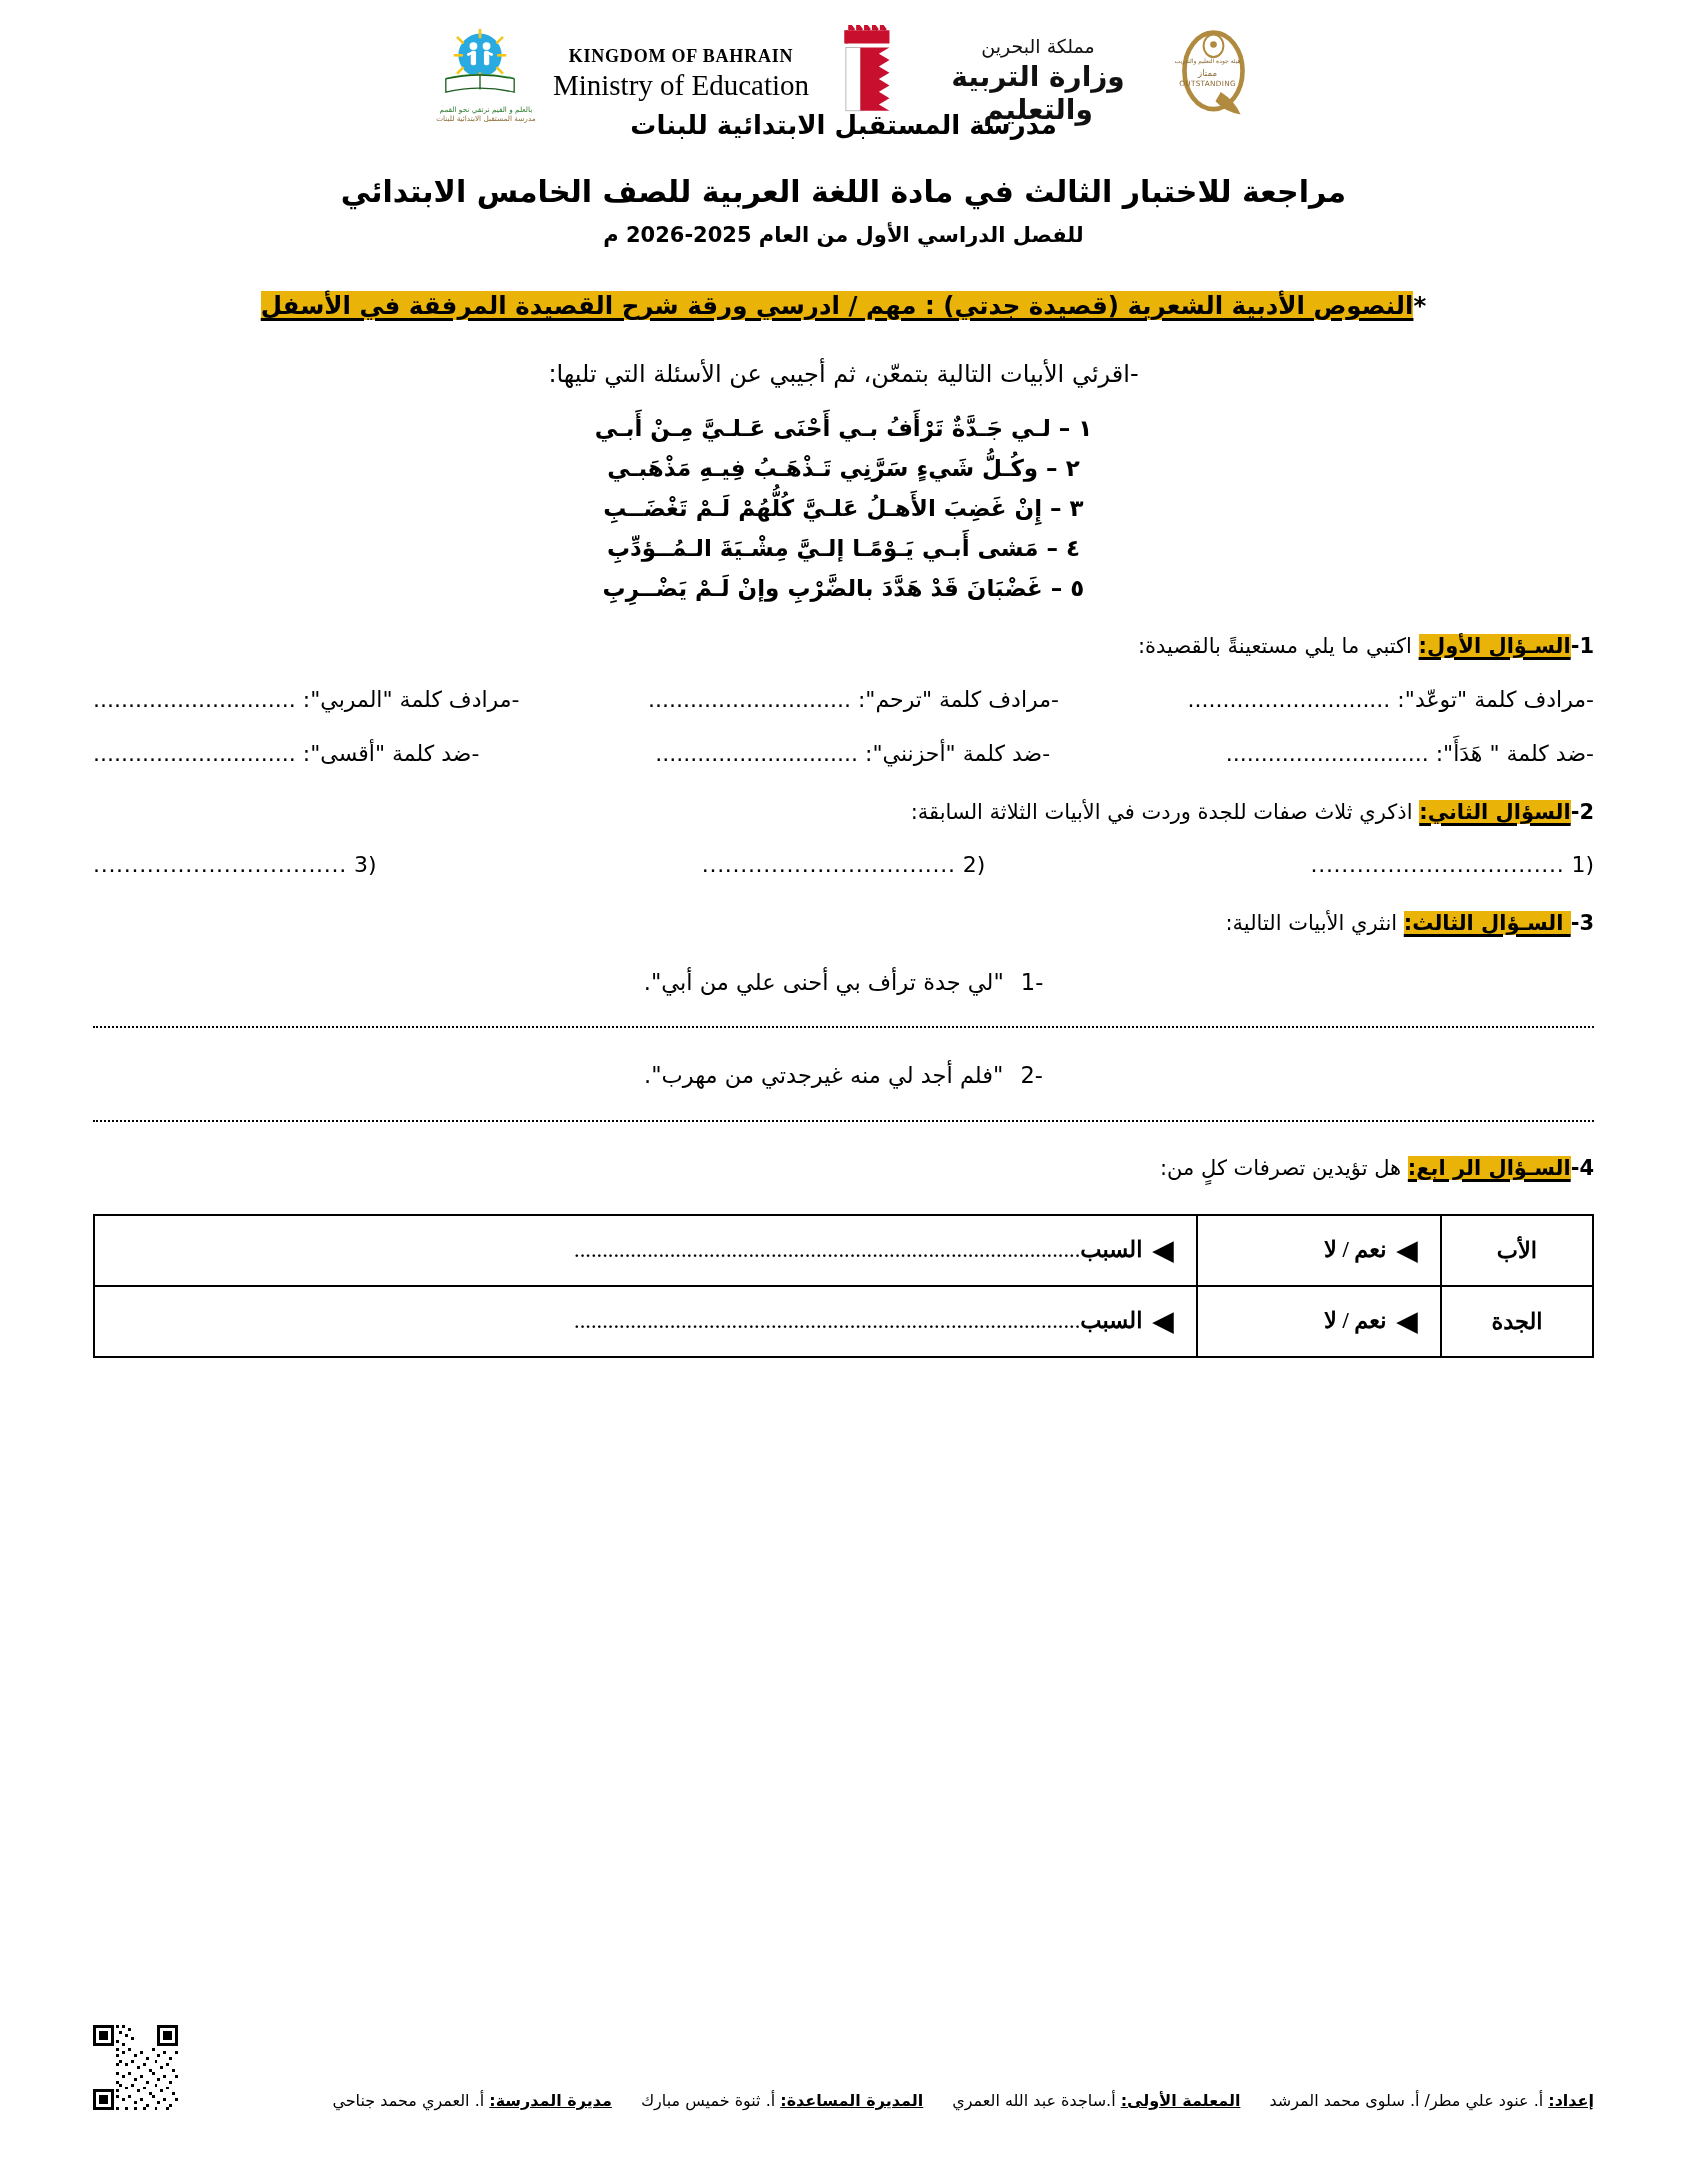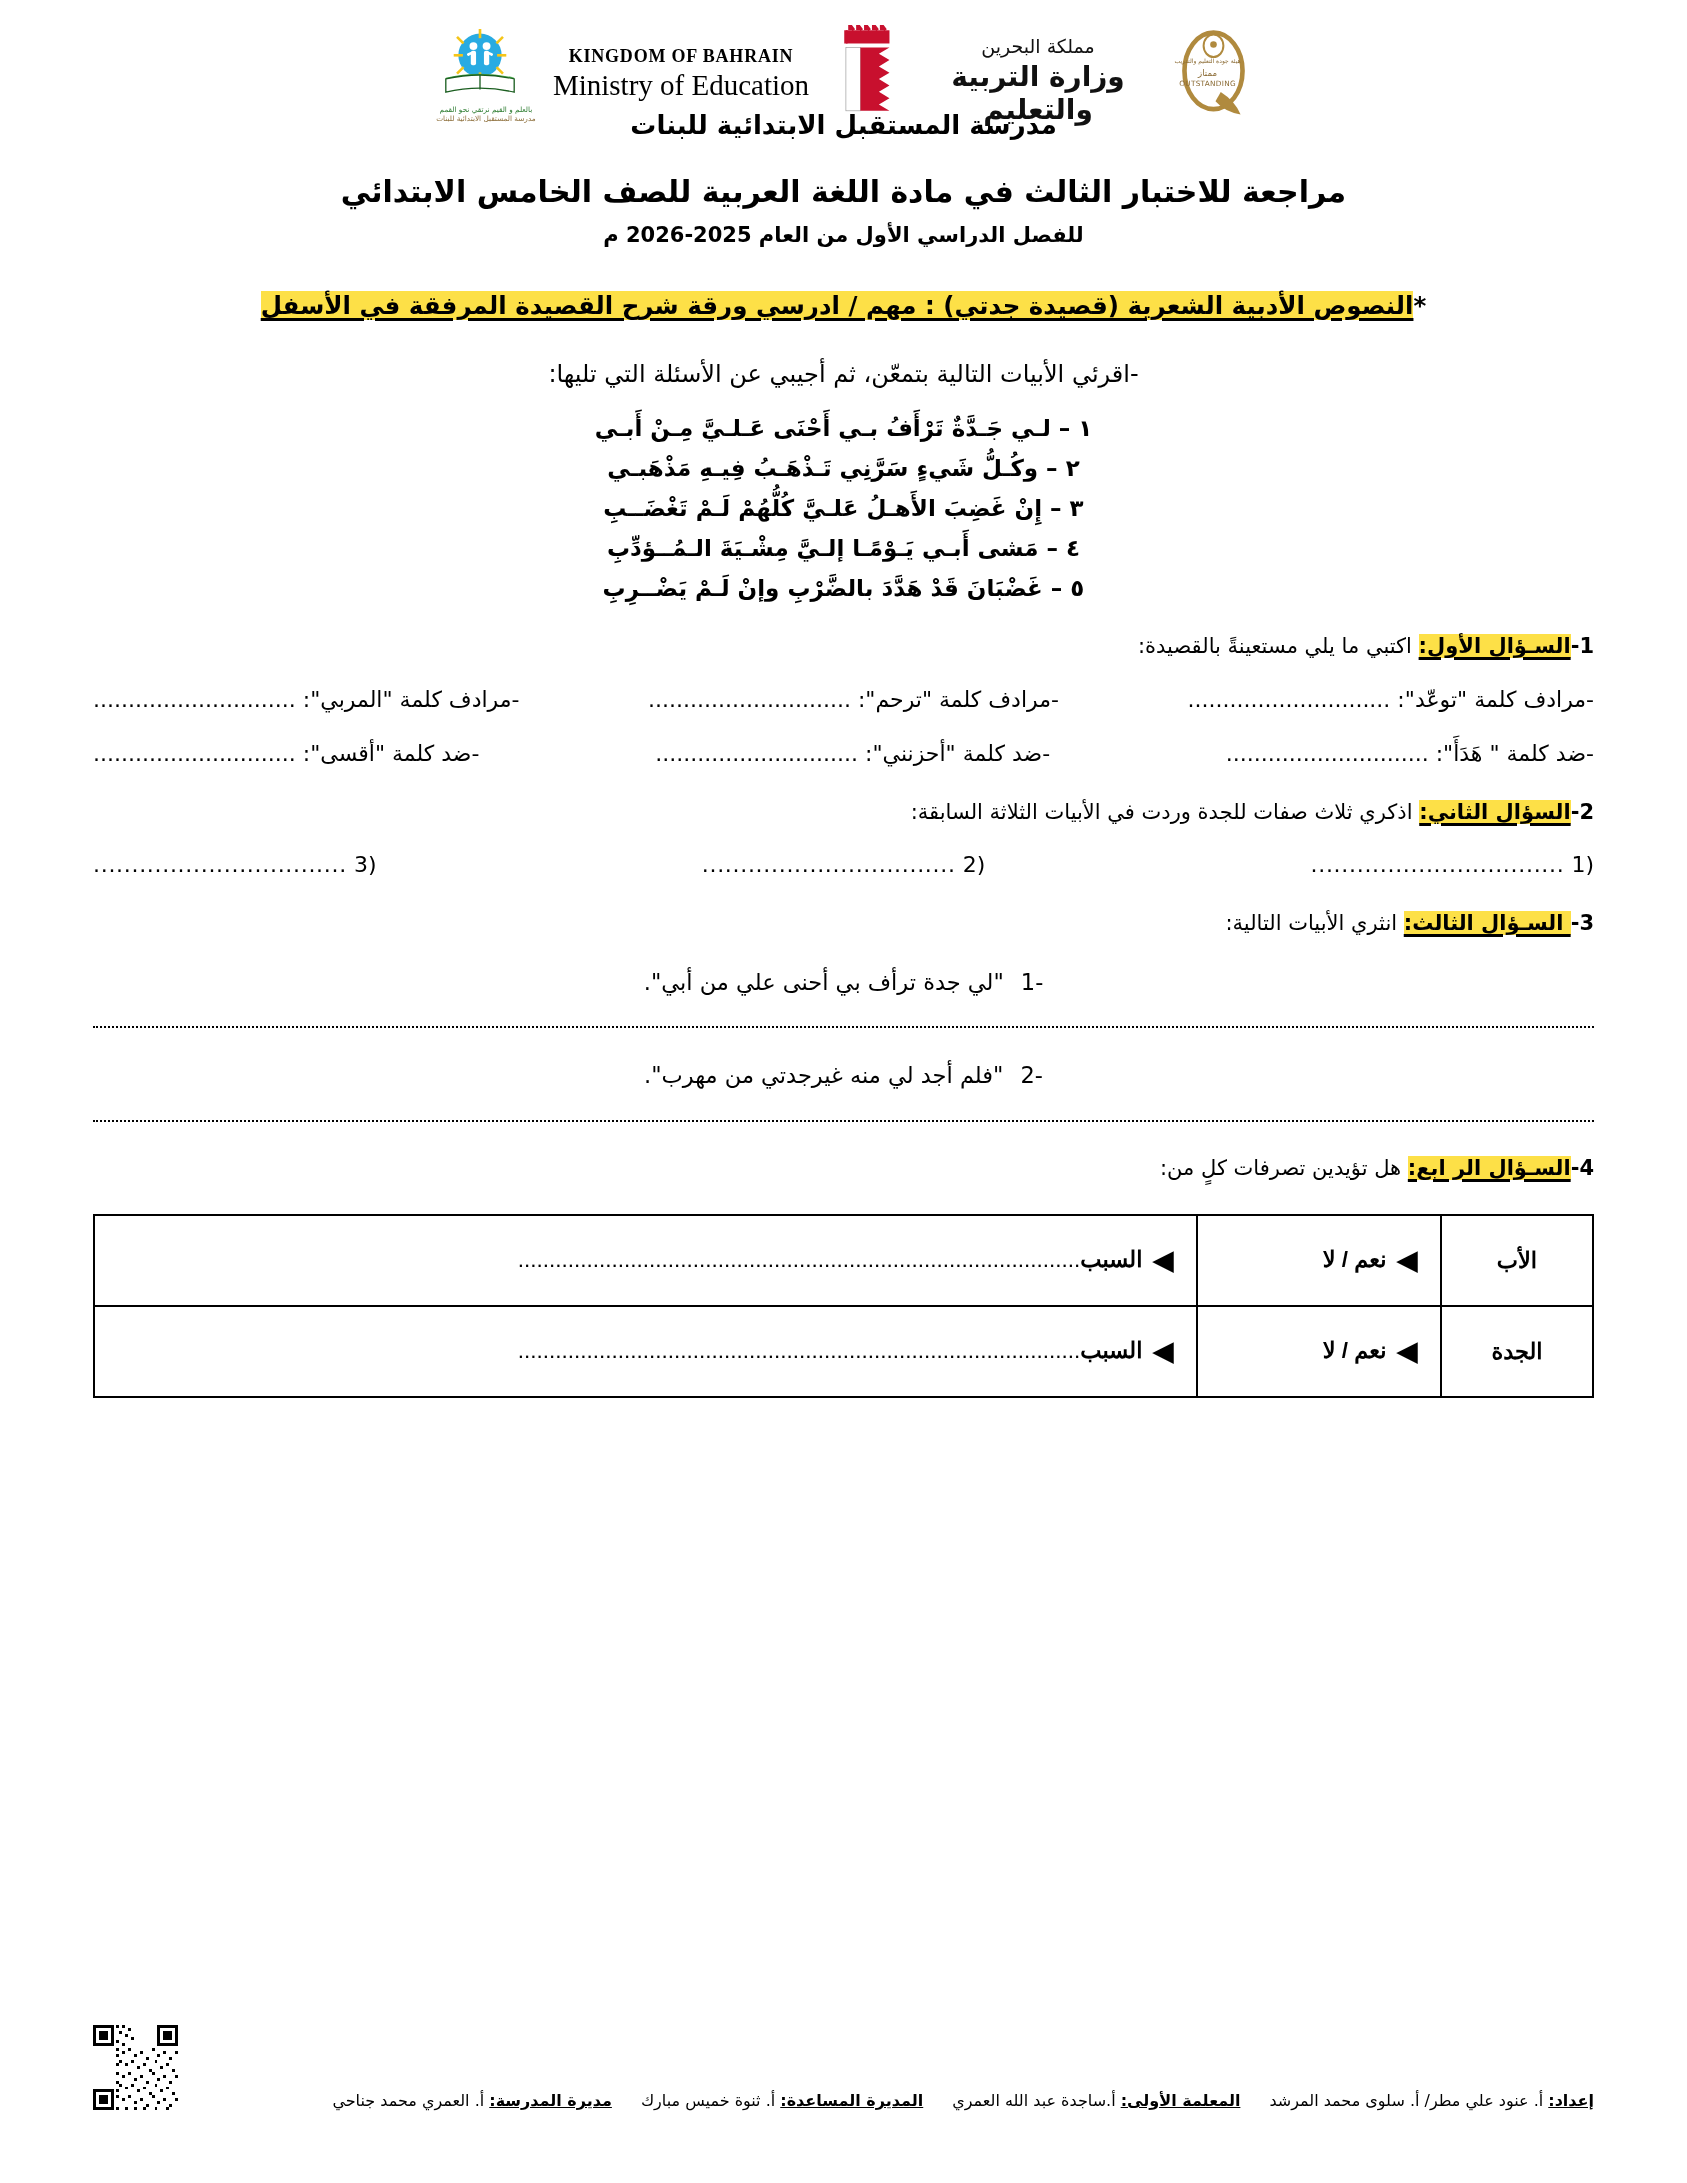--- a/index.html
+++ b/index.html
@@ -150,21 +150,21 @@
   }
 
   .section-note {
     text-align: center;
     font-family: "DejaVu Sans", sans-serif;
     font-weight: 700;
     font-size: 24.5px;
     margin-top: 44px;
   }
   .hl {
-    background: #fde047;
+    background: #eab308;
     text-decoration: underline;
     text-decoration-thickness: 2.6px;
     text-underline-offset: 4px;
   }
 
   .instruction {
     text-align: center;
     font-family: "DejaVu Sans", sans-serif;
     font-size: 24px;
     margin-top: 40px;
@@ -241,25 +241,25 @@
   .q4-table {
     margin-top: 34px;
     width: 100%;
     border-collapse: collapse;
     direction: rtl;
     table-layout: fixed;
   }
   .q4-table td {
     border: 2.6px solid #000;
     height: 69px;
-    font-family: Liberation Sans, sans-serif;
+    font-family: Liberation Serif, serif;
     font-size: 22.5px;
     font-weight: 700;
     vertical-align: middle;
-    padding: 10px 12px;
+    padding: 0 12px;
   }
   .col-subject { width: 126px; text-align: center; }
   .col-yesno   { width: 218px; text-align: right; }
   .col-reason  { text-align: right; }
   .arrow-glyph {
     display: inline-block;
     font-size: 26.5px;
     line-height: 1;
     margin: 0 10.6px;
     vertical-align: -2px;

